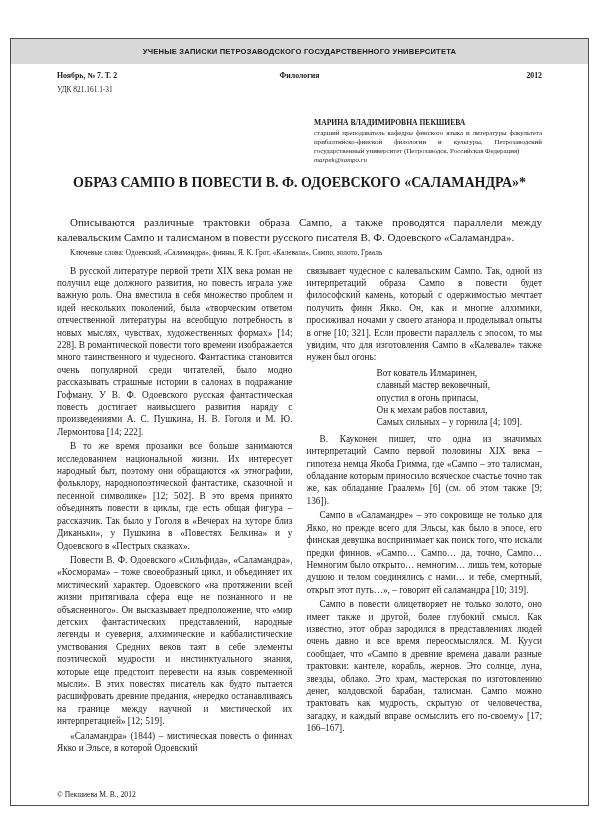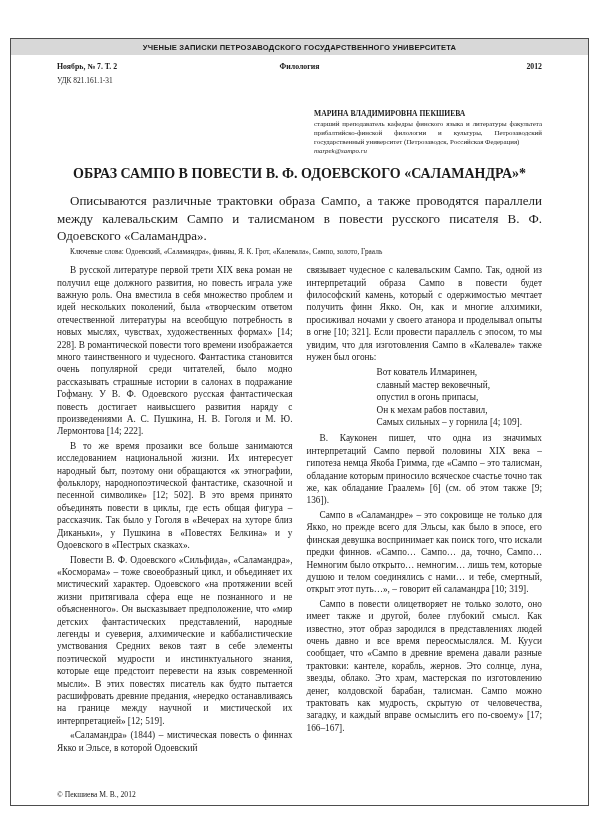--- a/index.html
+++ b/index.html
@@ -1,33 +1,33 @@
 <!DOCTYPE html>
 <html><head>
 <meta charset="utf-8">
 <style>
   html,body{margin:0;padding:0;background:#e8e8e8;}
   .page{position:relative;width:600px;height:820px;background:#ffffff;margin:0 auto;
         font-family:"Liberation Serif", serif;color:#1b1b1b;overflow:hidden;}
   .frame{position:absolute;left:10px;top:38px;width:579px;height:768px;
          border:1px solid #4d4d4d;box-sizing:border-box;display:flex;flex-direction:column;background:#fff;}
-  .header-bar{flex:none;height:16px;background:#d8d8d8;display:flex;align-items:center;justify-content:center;
+  .header-bar{flex:none;height:25px;background:#d8d8d8;display:flex;align-items:center;justify-content:center;
               font-family:"Liberation Sans", sans-serif;font-weight:bold;font-size:7.6px;letter-spacing:.2px;}
   .inner{flex:1;padding:7px 46px 6px 46px;display:flex;flex-direction:column;overflow:hidden;}
   .issue-row{display:flex;font-weight:bold;font-size:7.8px;}
   .issue-row .l{flex:1;text-align:left;}
   .issue-row .c{flex:1;text-align:center;}
   .issue-row .r{flex:1;text-align:right;}
   .udc{font-size:7.4px;margin-top:5px;}
   .author-block{width:228px;margin-left:auto;margin-top:24px;}
   .author-name{font-weight:bold;font-size:7.6px;margin-bottom:1px;}
   .author-aff{font-size:6.9px;line-height:1.32;text-align:justify;}
   .author-email{font-size:6.9px;font-style:italic;margin-top:1px;}
   .article-title{font-weight:bold;font-size:14px;text-align:center;margin:12px 0 0 0;}
-  .abstract{font-size:13px;line-height:1.33;text-align:justify;margin:10px 0 0 0;text-indent:13px;}
+  .abstract{font-size:11px;line-height:1.33;text-align:justify;margin:24px 0 0 0;text-indent:13px;}
   .keywords{font-size:7.4px;margin:3px 0 0 0;text-indent:13px;}
   .columns{flex:1;display:flex;gap:14px;margin-top:8px;overflow:hidden;}
   .col{flex:1;font-size:9.3px;line-height:12.4px;text-align:justify;}
   .col p{margin:0 0 2px 0;}
   .col p.indent{text-indent:13px;}
   .col p.noindent{text-indent:0;}
   .poem{margin:3px 0 4px 70px;text-align:left;}
   .poem div{white-space:nowrap;}
   .footer{flex:none;font-size:7.6px;margin-top:4px;}
 </style>

